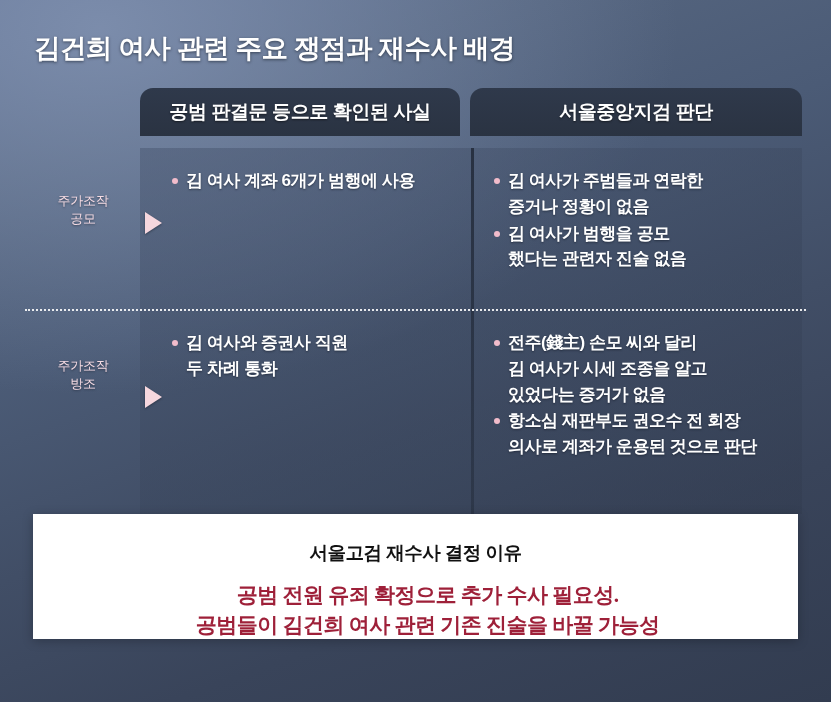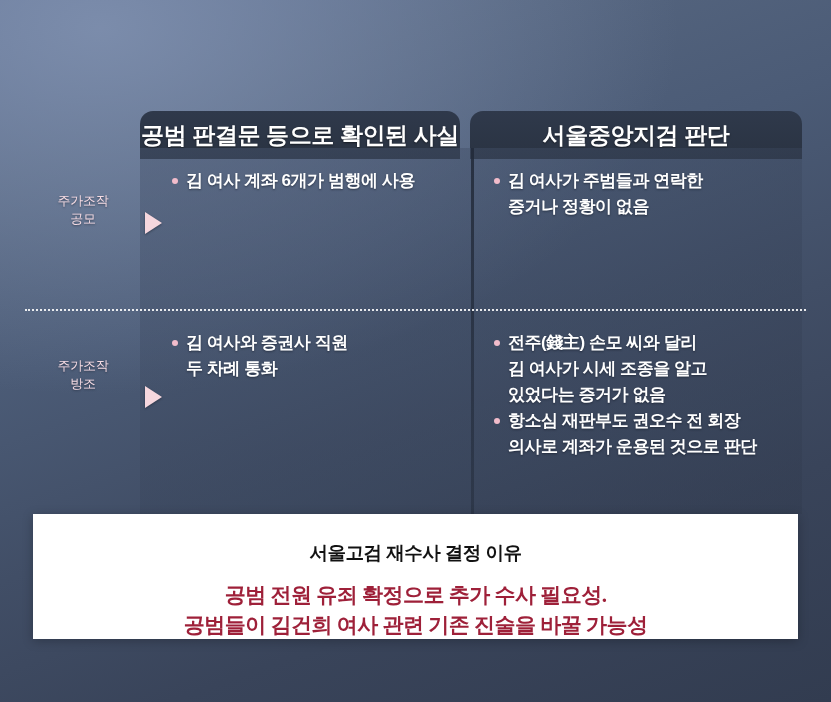--- a/index.html
+++ b/index.html
@@ -29,29 +29,29 @@
     font-weight: bold;
     color: #ffffff;
     letter-spacing: -0.6px;
     text-shadow: 0 1px 3px rgba(10,14,24,0.55);
     white-space: nowrap;
   }
 
   
   .hdr {
     position: absolute;
-    top: 111px;
+    top: 88px;
     height: 48px;
     background: linear-gradient(180deg, #2f394b 0%, #2a3342 100%);
     border-radius: 13px 13px 0 0;
     display: flex;
     align-items: center;
     justify-content: center;
     color: #ffffff;
-    font-size: 23px;
+    font-size: 19px;
     font-weight: bold;
     letter-spacing: -0.4px;
     white-space: nowrap;
     text-shadow: 0 1px 2px rgba(0,0,0,0.5);
   }
   #hdr-left  { left: 140px; width: 320px; }
   #hdr-right { left: 470px; width: 332px; }
 
   
   .panel {
@@ -159,38 +159,39 @@
     top: 26px;
     width: 100%;
     text-align: center;
     color: #121212;
     font-size: 18.5px;
     font-weight: bold;
     letter-spacing: -0.5px;
   }
   .wb-body {
     position: absolute;
-    left: 0;
+    left: 12px;
     top: 66px;
     width: 100%;
     text-align: center;
     color: #9e2039;
     font-family: "Liberation Serif", "DejaVu Serif", serif;
     font-size: 21px;
     font-weight: bold;
     line-height: 1.45;
     letter-spacing: -0.5px;
     white-space: pre-line;
   }
 </style>
 </head>
 <body>
 
 <div id="canvas">
 
+  <div class="title">김건희 여사 관련 주요 쟁점과 재수사 배경</div>
 
   <div class="hdr" id="hdr-left">공범 판결문 등으로 확인된 사실</div>
   <div class="hdr" id="hdr-right">서울중앙지검 판단</div>
 
   <div class="panel"></div>
   <div class="vdivider"></div>
 
   <div class="rowlabel" id="rowlabel-0" style="white-space:pre-line;">주가조작
 공모</div>
   <div class="arrow" id="arrow-0"></div>
@@ -199,20 +200,22 @@
 방조</div>
   <div class="arrow" id="arrow-1"></div>
 
   <div class="cell" id="cell-0-0">
     <div class="bullet-item">김 여사 계좌 6개가 범행에 사용</div>
   </div>
 
   <div class="cell" id="cell-0-1">
     <div class="bullet-item">김 여사가 주범들과 연락한
 증거나 정황이 없음</div>
+    <div class="bullet-item">김 여사가 범행을 공모
+했다는 관련자 진술 없음</div>
   </div>
 
   <div class="cell" id="cell-1-0">
     <div class="bullet-item">김 여사와 증권사 직원
 두 차례 통화</div>
   </div>
 
   <div class="cell" id="cell-1-1">
     <div class="bullet-item">전주(錢主) 손모 씨와 달리
 김 여사가 시세 조종을 알고

